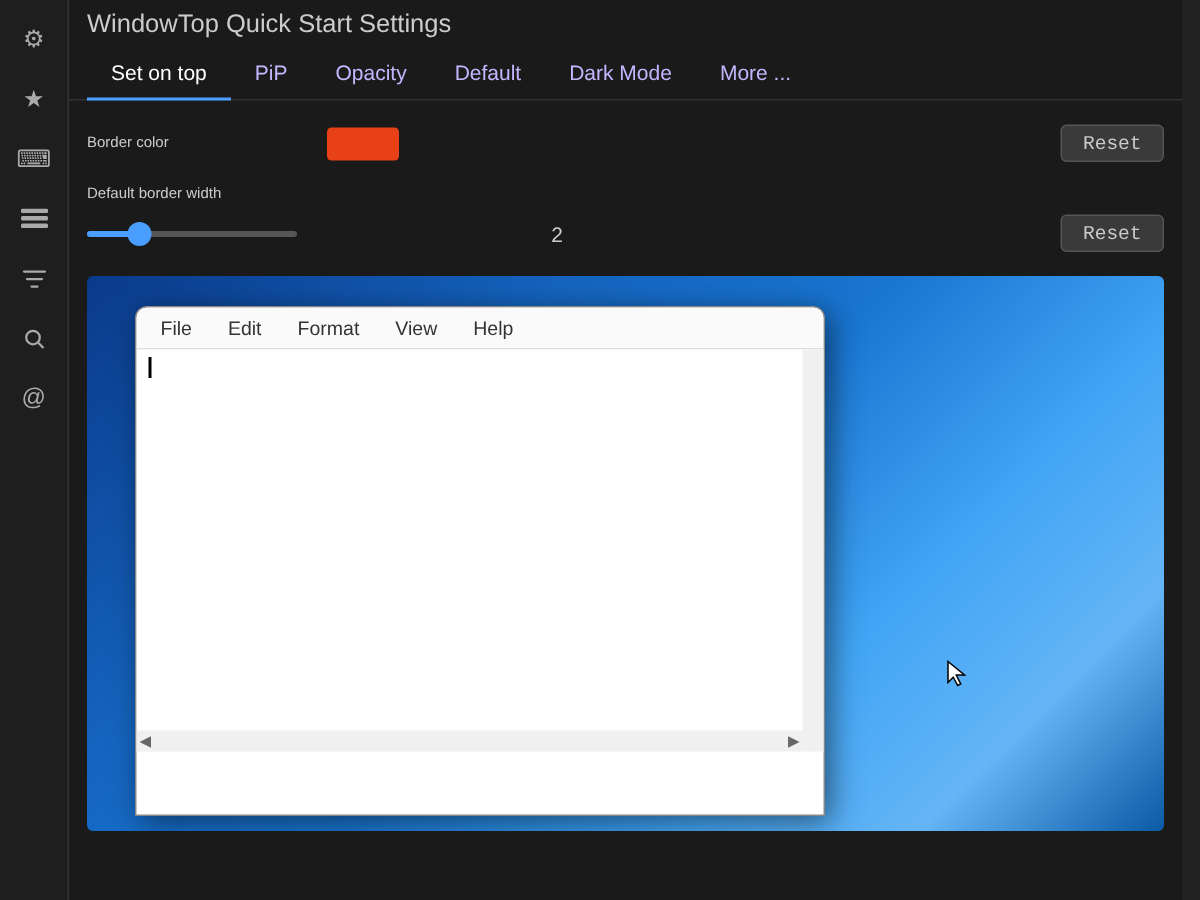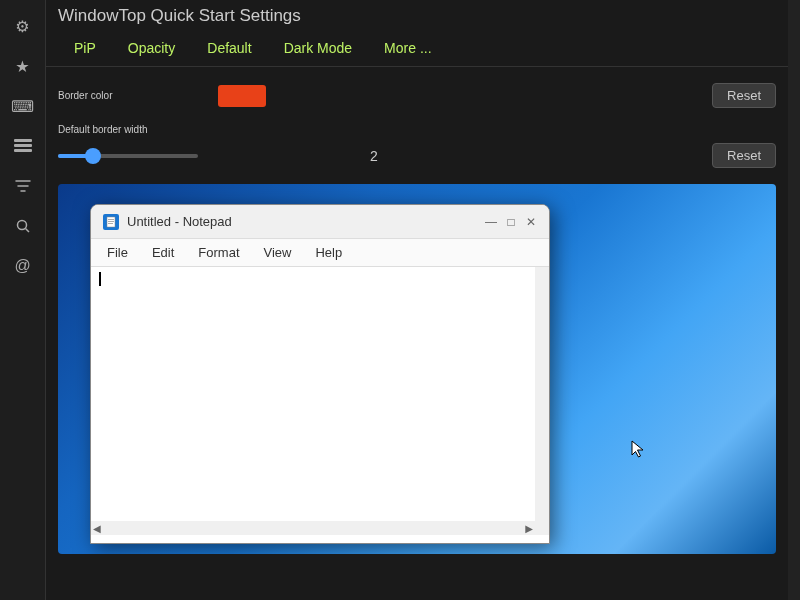--- a/index.html
+++ b/index.html
@@ -61,21 +61,21 @@
       display: flex;
       align-items: flex-end;
       padding: 0 12px;
       border-bottom: 1px solid #333;
       margin-top: 4px;
       gap: 0;
     }
 
     .tab {
       padding: 10px 16px;
-      color: #bef264;
+      color: #c4b5fd;
       font-size: 14px;
       cursor: pointer;
       white-space: nowrap;
       position: relative;
     }
 
     .tab.active {
       color: #fff;
       font-weight: 500;
     }
@@ -118,20 +118,21 @@
     }
 
     .reset-btn {
       background: #3a3a3a;
       color: #ccc;
       border: 1px solid #555;
       padding: 4px 14px;
       border-radius: 4px;
       cursor: pointer;
       font-size: 13px;
+      font-family: Liberation Mono, monospace;
     }
 
     .slider-wrapper {
       flex: 1;
       position: relative;
       height: 20px;
       display: flex;
       align-items: center;
     }
 
@@ -346,20 +347,23 @@
 
 <div class="main-scrollbar"></div>
 
 <div class="main">
 
   <div class="title-bar">
     <span>WindowTop Quick Start Settings</span>
   </div>
 
   <div class="tabs">
+    <div class="tab active">
+      <span>Set on top</span>
+    </div>
     <div class="tab">
       <span>PiP</span>
     </div>
     <div class="tab">
       <span>Opacity</span>
     </div>
     <div class="tab">
       <span>Default</span>
     </div>
     <div class="tab">
@@ -391,38 +395,20 @@
         <span class="slider-value">2</span>
         <div style="flex:1"></div>
         <button class="reset-btn">Reset</button>
       </div>
     </div>
   </div>
 
   <div class="desktop-preview">
 
     <div class="notepad-window">
-      <div class="notepad-titlebar">
-        <div class="notepad-title-left">
-          <div class="notepad-icon">
-            <svg width="10" height="12" viewBox="0 0 10 12" fill="white">
-              <rect x="1" y="1" width="8" height="10" fill="#fff" stroke="#888" stroke-width="0.5"></rect>
-              <line x1="2" y1="3.5" x2="8" y2="3.5" stroke="#888" stroke-width="0.7"></line>
-              <line x1="2" y1="5.5" x2="8" y2="5.5" stroke="#888" stroke-width="0.7"></line>
-              <line x1="2" y1="7.5" x2="7" y2="7.5" stroke="#888" stroke-width="0.7"></line>
-            </svg>
-          </div>
-          <span>Untitled - Notepad</span>
-        </div>
-        <div class="notepad-controls">
-          <span class="win-btn">—</span>
-          <span class="win-btn">□</span>
-          <span class="win-btn">✕</span>
-        </div>
-      </div>
       <div class="notepad-menubar">
         <span class="menu-item">File</span>
         <span class="menu-item">Edit</span>
         <span class="menu-item">Format</span>
         <span class="menu-item">View</span>
         <span class="menu-item">Help</span>
       </div>
       <div class="notepad-content">
         <span class="cursor-blink"></span>
         <div class="notepad-scrollbar-v"></div>

